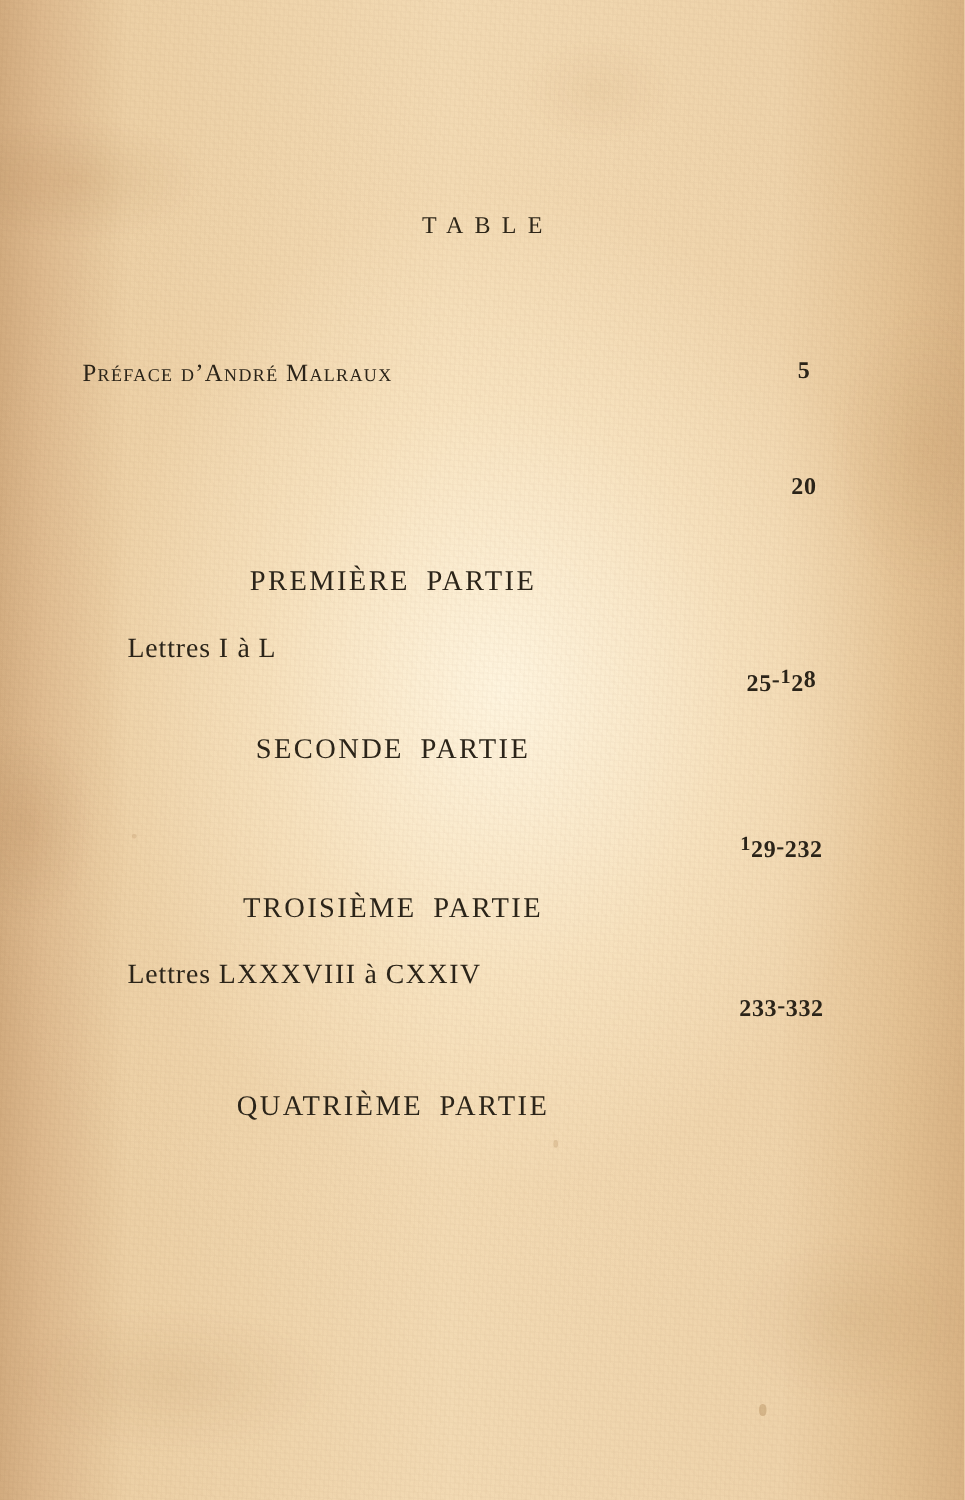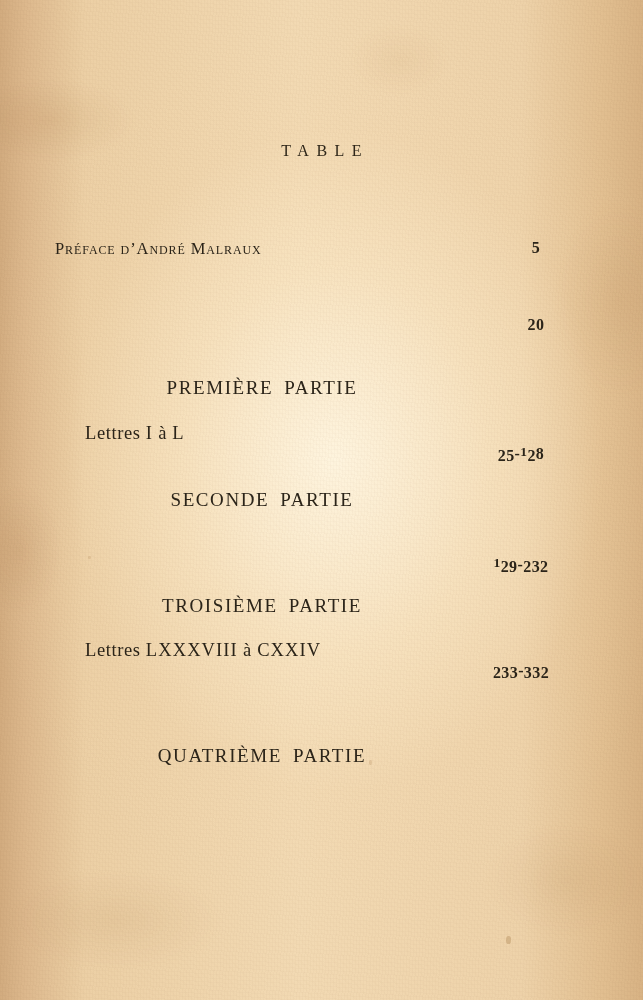--- a/index.html
+++ b/index.html
@@ -227,18 +227,18 @@
         <span>Lettres</span>
         <span class="rn">LXXXVIII</span>
         <span>à</span>
         <span class="rn">CXXIV</span>
       </span>
       <span class="lt-page">
         <span class="osf-d">2</span><span class="osf-d">3</span><span class="osf-d">3</span>-<span class="osf-d">3</span><span class="osf-d">3</span><span class="osf-d">2</span>
       </span>
     </div>
 
-    <div class="part-head" style="top:745px;">
+    <div class="part-head" style="top:727px;">
       <span>QUATRIÈME</span><span class="gap"></span><span>PARTIE</span>
     </div>
 
   </div>
 </div>
 
 </body></html>

